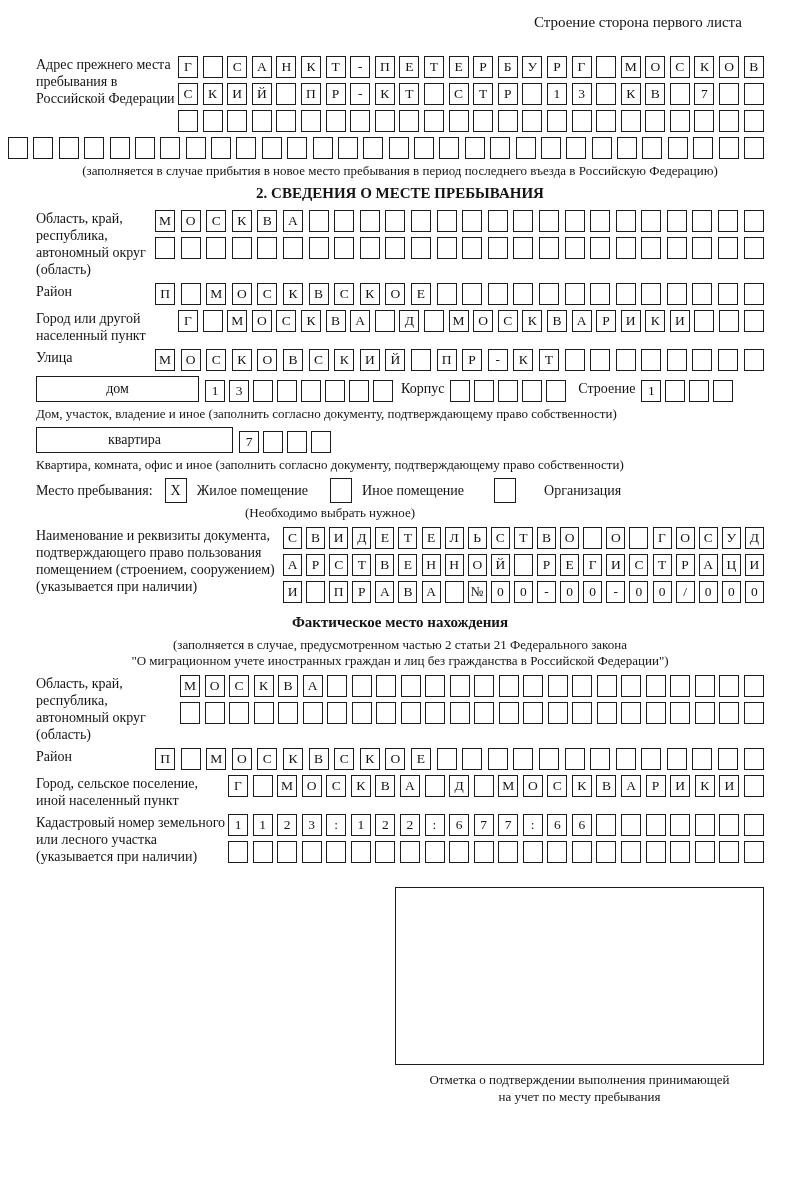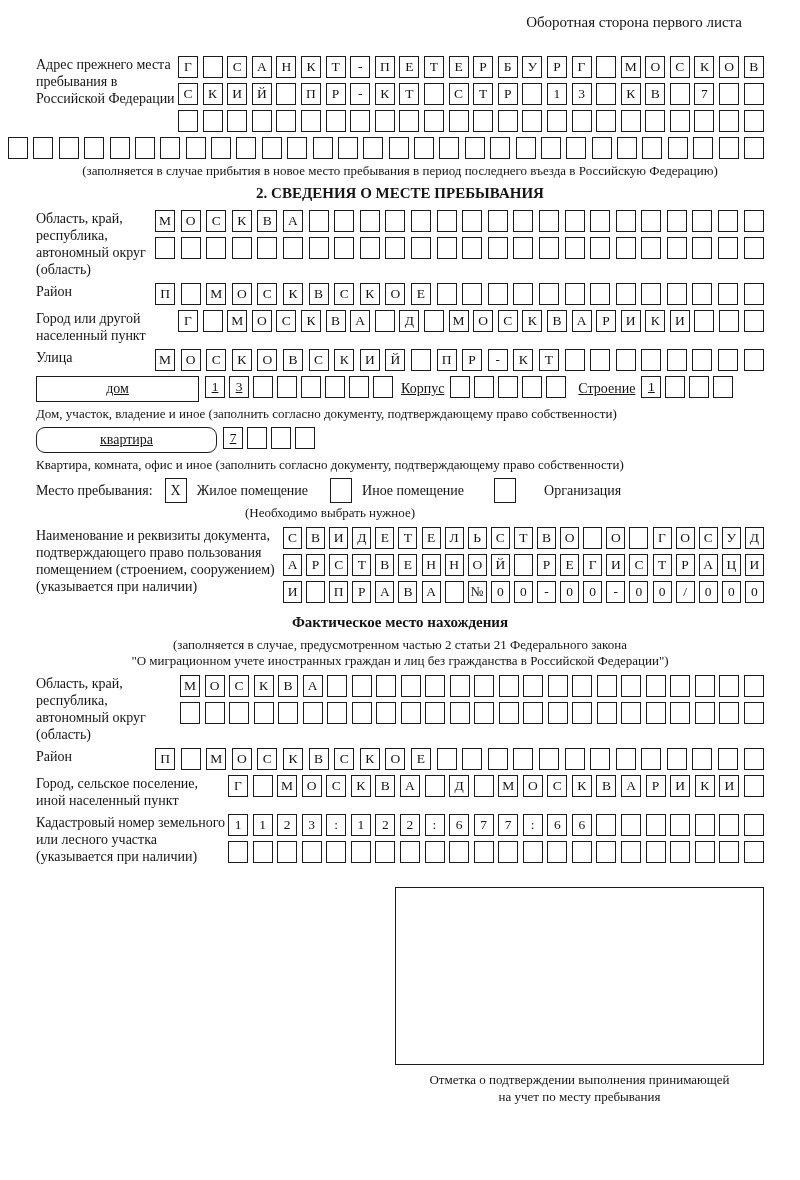--- a/index.html
+++ b/index.html
@@ -29,42 +29,42 @@
   .prev-block{margin-top:26px;}
   .fullbleed{margin-left:-28px;display:flex;justify-content:space-between;margin-bottom:4px;}
   .note-c{text-align:center;font-size:13px;line-height:16px;}
   .note-l{font-size:13px;line-height:16px;margin:1px 0 5px 0;}
   .sec-title{text-align:center;font-weight:bold;font-size:15px;line-height:18px;margin:5px 0 8px 0;}
   .lblbox{
     box-sizing:border-box;border:1.5px solid #1c1c1c;height:26px;
     display:flex;align-items:center;justify-content:center;font-size:14px;flex:0 0 auto;
   }
   .lblbox.dom{width:163px;}
-  .lblbox.kv{width:181px;border-radius:9px;}
+  .lblbox.kv{width:197px;}
   .inline-lab{font-size:14px;line-height:26px;flex:0 0 auto;}
-  .hrow{display:flex;align-items:flex-start;margin-bottom:4px;text-decoration:underline;}
+  .hrow{display:flex;align-items:flex-end;margin-bottom:4px;}
   .ml6{margin-left:6px;} .ml8{margin-left:8px;} .ml12{margin-left:12px;}
   .chk{
     width:22px;height:25px;box-sizing:border-box;border:1.5px solid #1c1c1c;
     display:inline-flex;align-items:center;justify-content:center;font-size:14px;flex:0 0 auto;
   }
   .stayrow{display:flex;align-items:flex-start;margin-top:3px;}
   .stayrow .flabel{line-height:25px;}
   .opt-ml1{margin-left:12px;} .opt-lab{margin-left:10px;} .opt-ml2{margin-left:22px;} .opt-ml3{margin-left:30px;} .opt-lab-last{margin-left:28px;}
   .necessity{font-size:13px;line-height:16px;margin:2px 0 6px 209px;}
   .fact-title{text-align:center;font-weight:bold;font-size:15px;line-height:18px;margin:10px 0 6px 0;}
   .stampbox{margin-left:359px;width:369px;height:178px;box-sizing:border-box;border:1.6px solid #1c1c1c;margin-top:22px;}
   .stampcap{margin-left:359px;width:369px;text-align:center;font-size:13px;line-height:17px;margin-top:6px;}
 </style>
 </head>
 <body>
 
 <div class="page">
 
-  <div class="hdr-note">Оборотная сторона первого листа</div>
+  <div class="hdr-note">Строение сторона первого листа</div>
 
   <div class="crow prev-block">
     <div class="flabel lab-prev">Адрес прежнего места пребывания в Российской Федерации</div>
     <div class="colrows">
       <div class="cellrow">
           <span class="cell">Г</span>
           <span class="cell"></span>
           <span class="cell">С</span>
           <span class="cell">А</span>
           <span class="cell">Н</span>

